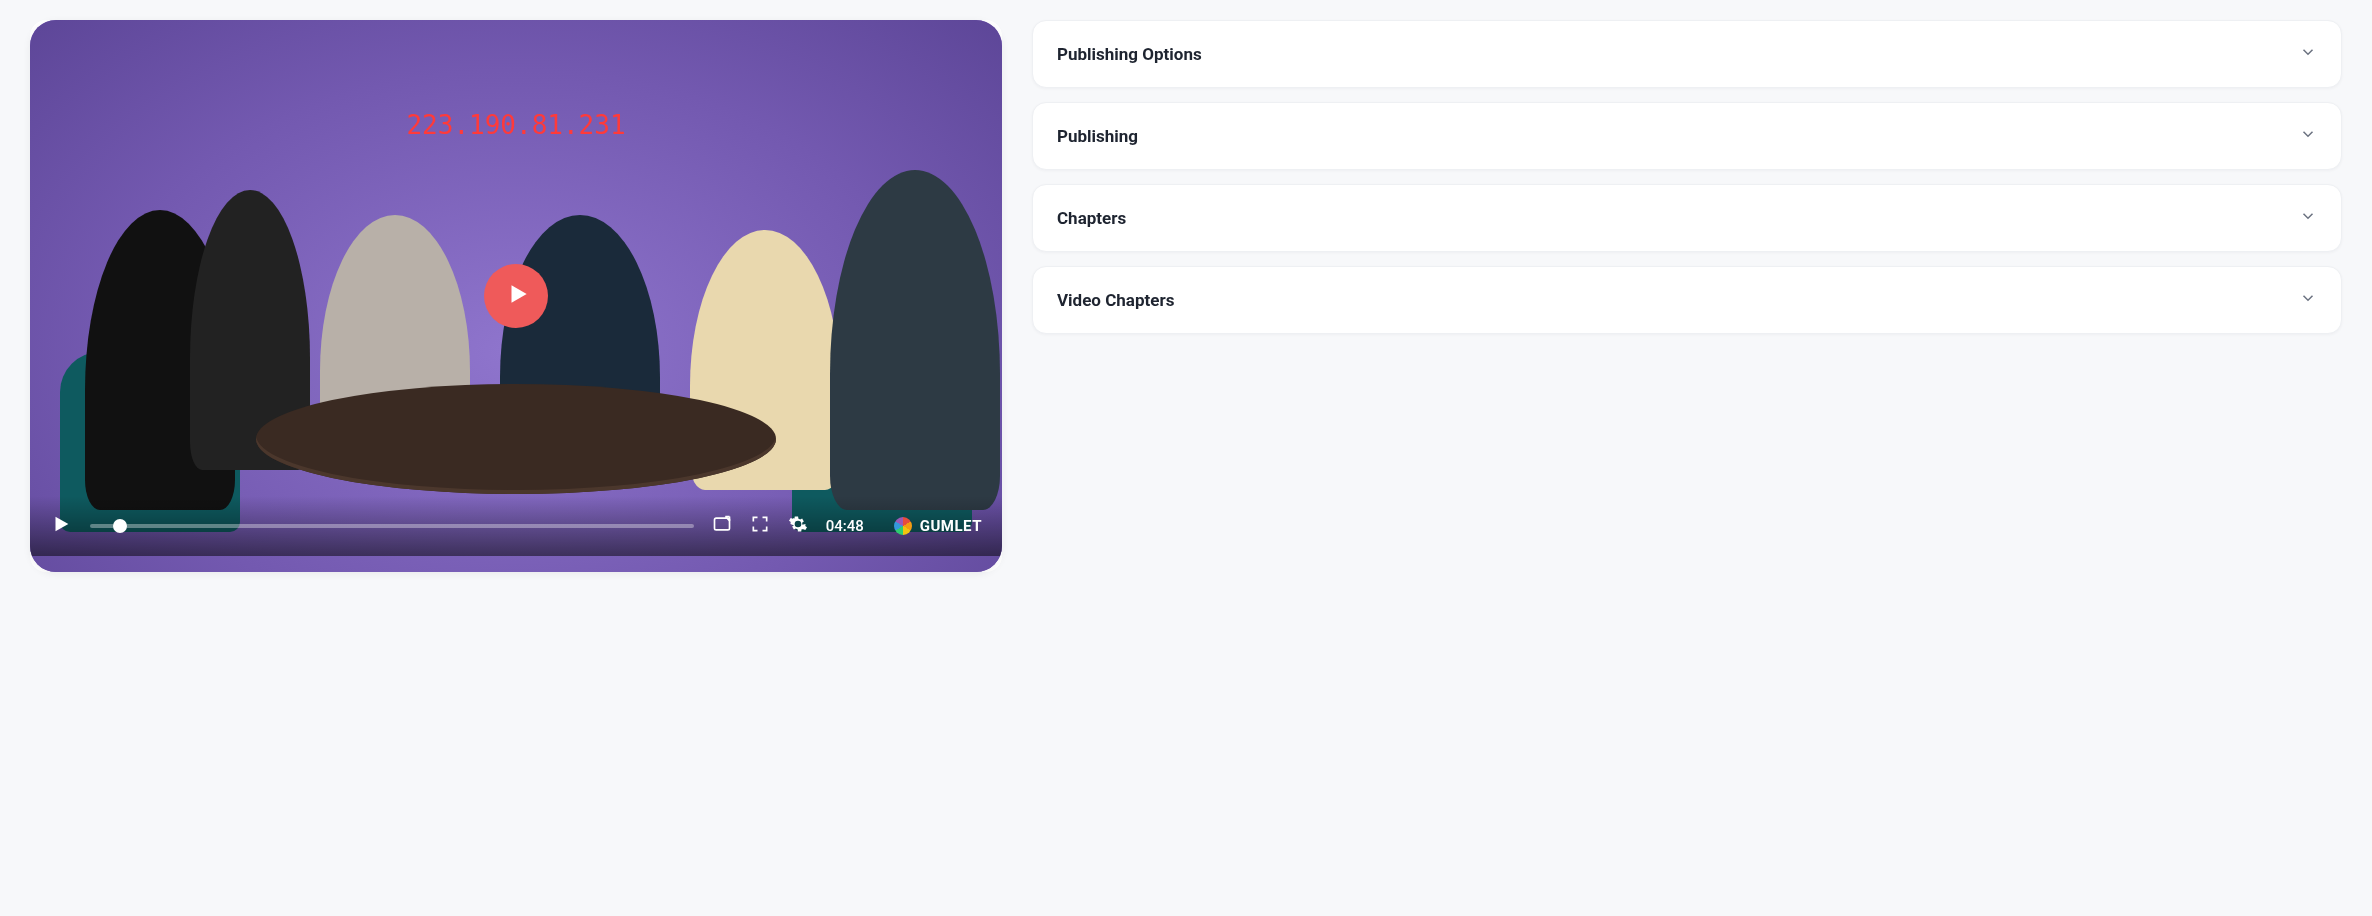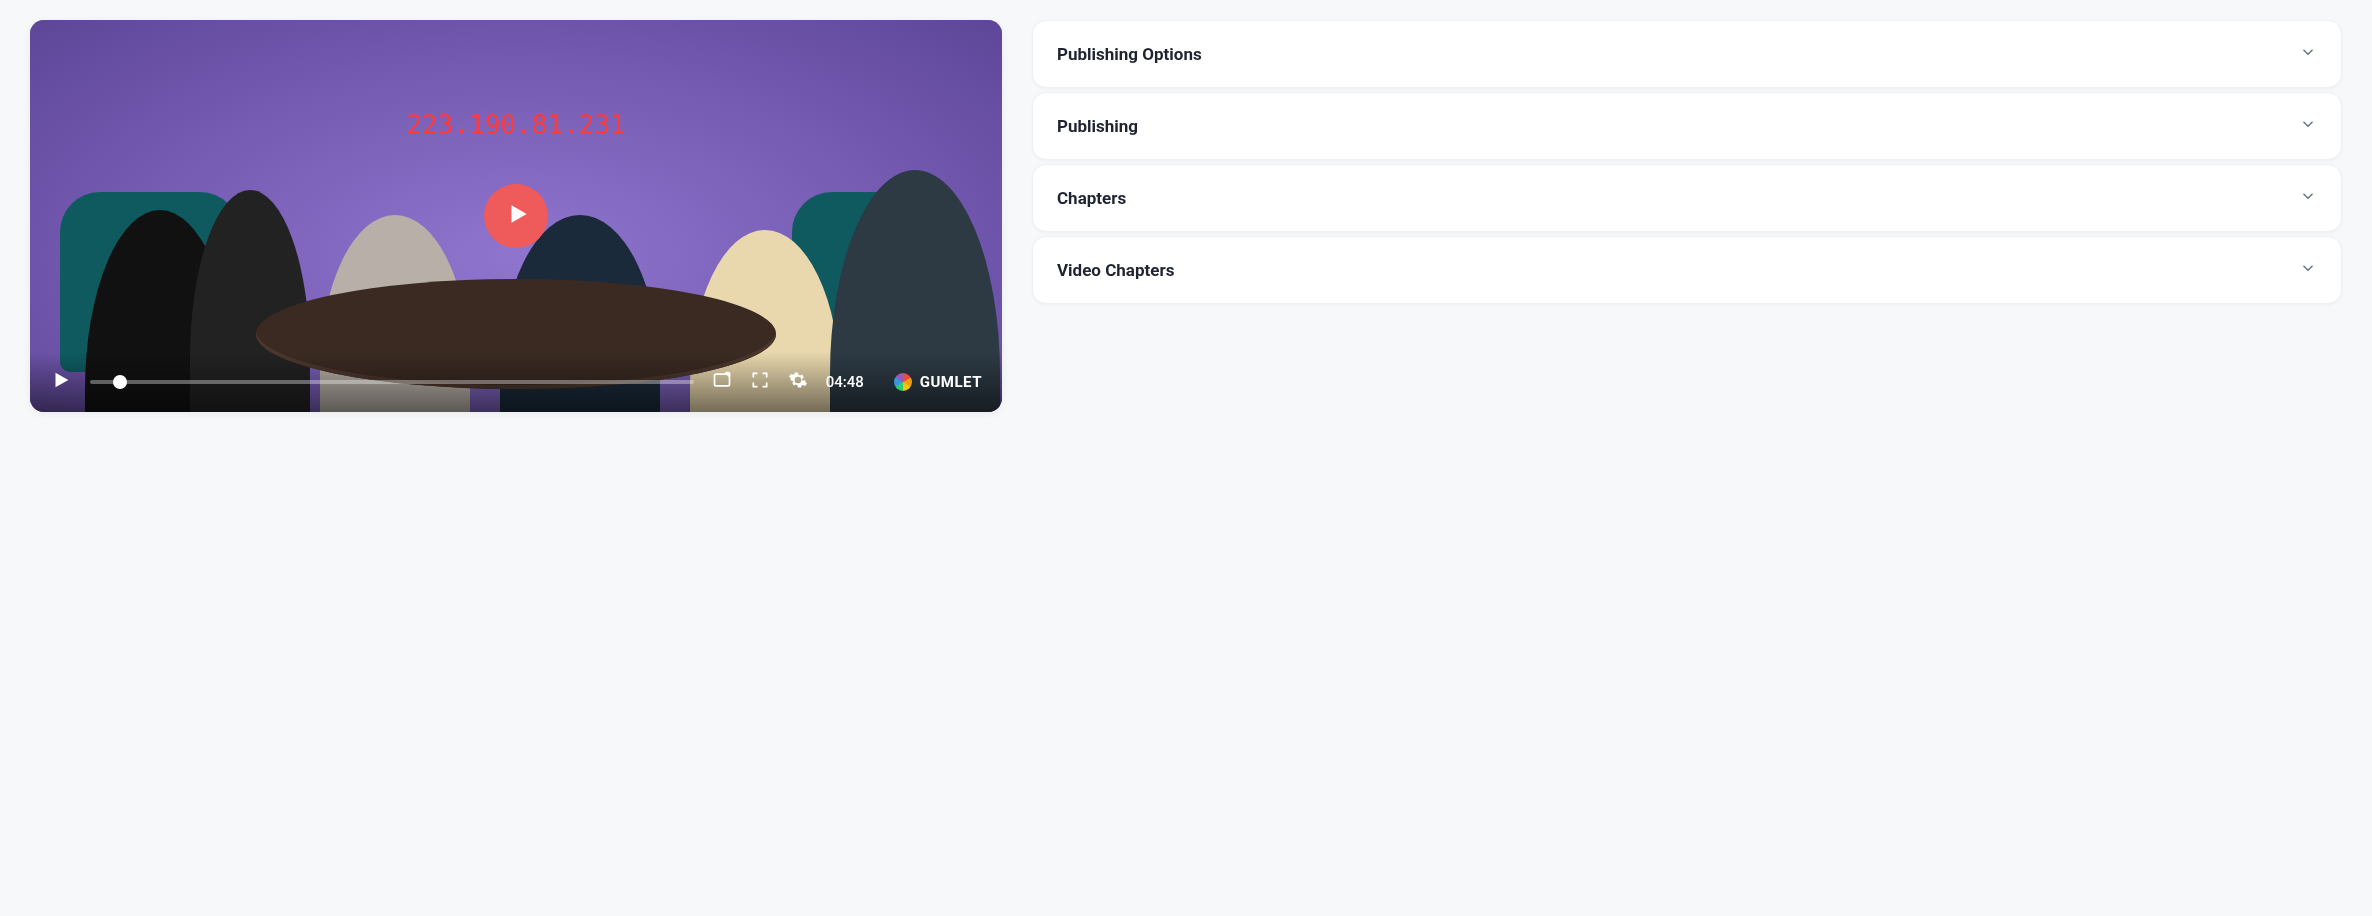--- a/index.html
+++ b/index.html
@@ -15,22 +15,22 @@
   }
   .video-area {
     flex: 0 0 972px;
     background: #fff;
     border-radius: 16px;
     padding: 0;
   }
   .video-player {
     position: relative;
     width: 972px;
-    height: 392px;
-    border-radius: 14px;
+    height: 552px;
+    border-radius: 26px;
     overflow: hidden;
     background: linear-gradient(180deg, #8b6fc9 0%, #7a5fb8 40%, #6b52a8 100%);
     box-shadow: 0 2px 8px rgba(0,0,0,0.06);
   }
   
   .scene {
     position: absolute; inset:0;
     background: radial-gradient(ellipse at 50% 60%, #8f75cd 0%, #7359b0 60%, #5d4698 100%);
   }
   .table {
@@ -54,21 +54,21 @@
     color:#ff3a3a; font-size:26px; font-weight:500; font-family: monospace;
   }
   .center-play {
     position:absolute; top:50%; left:50%; transform:translate(-50%,-50%);
     width:64px; height:64px; border-radius:50%;
     background:#ef5a5a; display:flex; align-items:center; justify-content:center;
     cursor:pointer;
   }
   .center-play svg { width:26px; height:26px; fill:#fff; margin-left:4px;}
   .controls {
-    position:absolute; left:0; right:0; bottom:0;
+    position:absolute; left:0; right:0; bottom:16px;
     height:60px; display:flex; align-items:center;
     padding:0 20px; gap:18px;
     background: linear-gradient(180deg, rgba(0,0,0,0) 0%, rgba(0,0,0,0.5) 100%);
   }
   .ctrl-play svg{ width:22px; height:22px; fill:#fff; }
   .progress {
     flex:1; height:4px; background:rgba(255,255,255,0.35);
     border-radius:2px; position:relative; cursor:pointer;
   }
   .progress-knob{
@@ -78,21 +78,21 @@
   .ctrl-right { display:flex; align-items:center; gap:18px; }
   .ctrl-icon svg { width:20px; height:20px; fill:none; stroke:#fff; stroke-width:2; }
   .ctrl-icon.filled svg{ fill:#fff; stroke:none;}
   .time { color:#fff; font-size:15px; font-weight:500;}
   .brand { display:flex; align-items:center; gap:8px; color:#fff; font-size:15px; font-weight:700; letter-spacing:0.5px;padding-left:12px;}
   .brand-logo{
     width:18px;height:18px;border-radius:50%;
     background: conic-gradient(#e74c3c 0 60deg,#f39c12 60deg 120deg,#f1c40f 120deg 180deg,#2ecc71 180deg 240deg,#3498db 240deg 300deg,#9b59b6 300deg 360deg);
   }
 
-  .sidebar { flex:1; display:flex; flex-direction:column; gap:4px; }
+  .sidebar { flex:1; display:flex; flex-direction:column; gap:14px; }
   .panel {
     background:#fff; border-radius:14px;
     box-shadow: 0 1px 3px rgba(20,20,40,0.04);
     border:1px solid #eef0f3;
   }
   .panel-header {
     display:flex; align-items:center; justify-content:space-between;
     padding:22px 24px; cursor:pointer;
   }
   .panel-title { font-size:17px; font-weight:700; color:#1e2430; }

